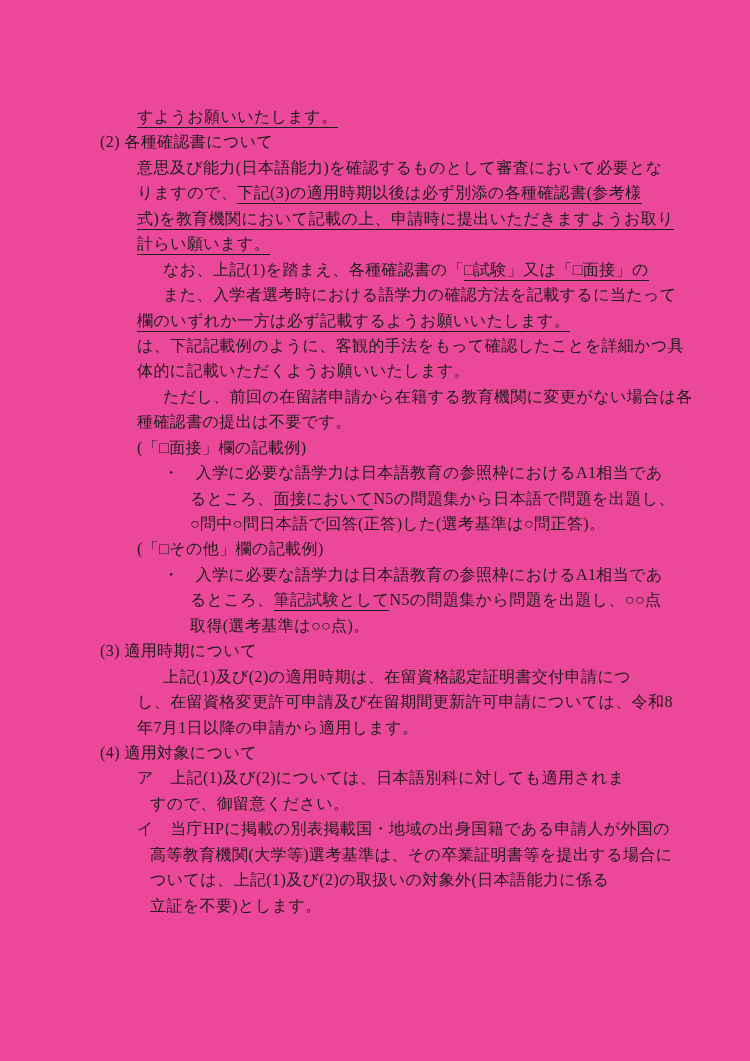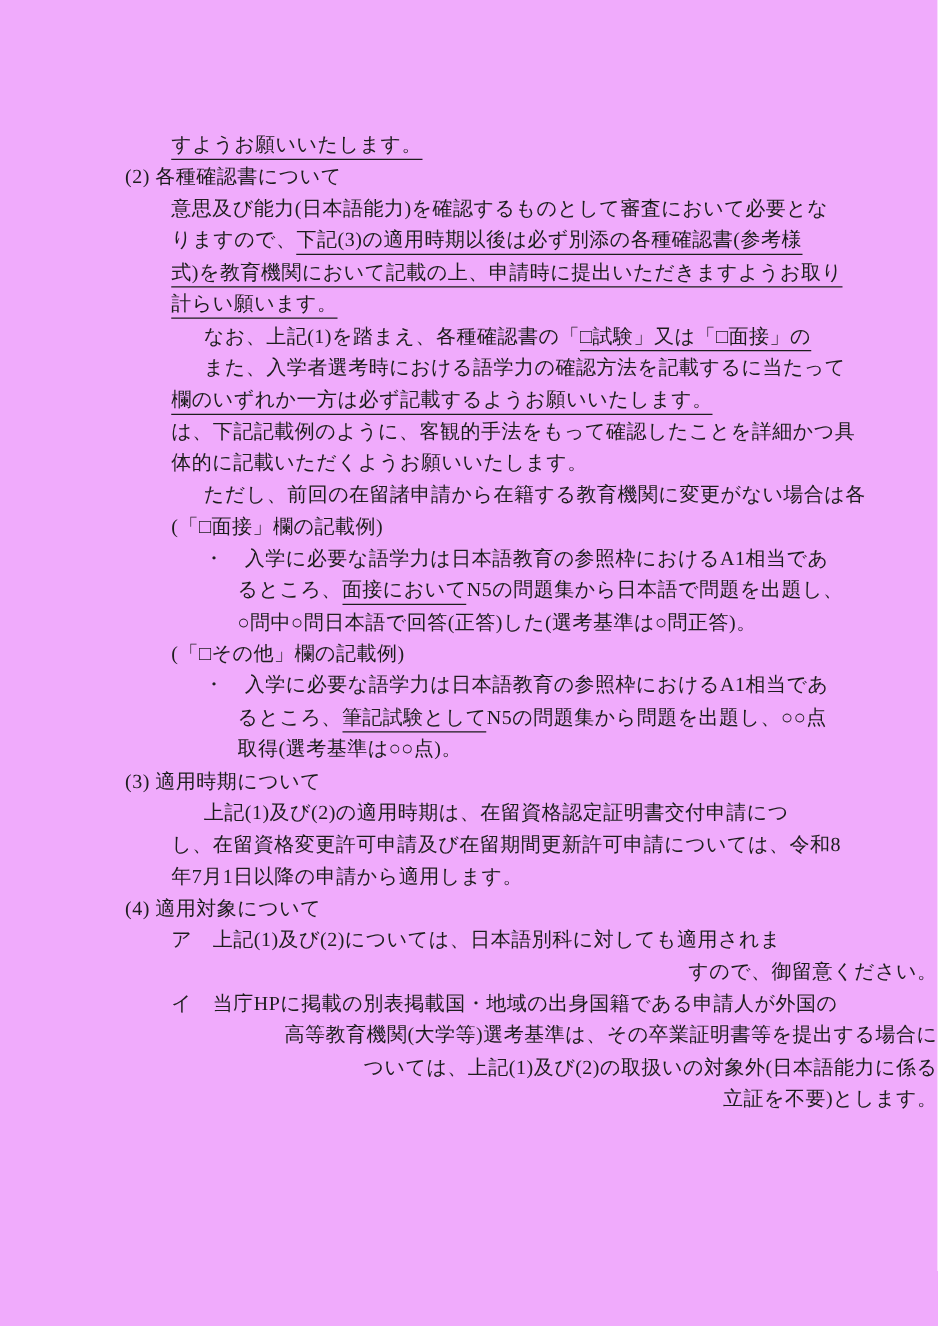--- a/index.html
+++ b/index.html
@@ -11,38 +11,38 @@
     width: 750px;
     height: 1061px;
     overflow: hidden;
     font-family: "Liberation Serif", "DejaVu Serif", serif;
     color: #1d1d1d;
   }
   .page {
     position: relative;
     width: 750px;
     height: 1061px;
-    background: #f0abfc;
+    background: #ec4899;
   }
   .doc {
     padding-top: 104px;
     font-size: 16px;
     line-height: 25.45px;
     letter-spacing: 0.4px;
   }
   .line {
     white-space: pre;
     height: 25.45px;
   }
   
   .x-h { padding-left: 100px; }  
   .x-a { padding-left: 137px; }  
   .x-b { padding-left: 163px; }  
   .x-c { padding-left: 190px; }  
-  .x-d { padding-left: 150px; text-align: right; }  
+  .x-d { padding-left: 150px; }  
   .u {
     padding-bottom: 2px;
     border-bottom: 1px solid #1d1d1d;
   }
 </style>
 </head>
 <body>
 
 <div class="page">
   <div class="doc" id="doc">
@@ -51,20 +51,21 @@
       <div class="line x-a"><span class="">意思及び能力(日本語能力)を確認するものとして審査において必要とな</span></div>
       <div class="line x-a"><span class="">りますので、</span><span class="u">下記(3)の適用時期以後は必ず別添の各種確認書(参考様</span></div>
       <div class="line x-a"><span class="u">式)を教育機関において記載の上、申請時に提出いただきますようお取り</span></div>
       <div class="line x-a"><span class="u">計らい願います。</span></div>
       <div class="line x-b"><span class="">なお、上記(1)を踏まえ、各種確認書の「</span><span class="u">□試験」又は「□面接」の</span></div>
       <div class="line x-b"><span class="">また、入学者選考時における語学力の確認方法を記載するに当たって</span></div>
       <div class="line x-a"><span class="u">欄のいずれか一方は必ず記載するようお願いいたします。</span></div>
       <div class="line x-a"><span class="">は、下記記載例のように、客観的手法をもって確認したことを詳細かつ具</span></div>
       <div class="line x-a"><span class="">体的に記載いただくようお願いいたします。</span></div>
       <div class="line x-b"><span class="">ただし、前回の在留諸申請から在籍する教育機関に変更がない場合は各</span></div>
+      <div class="line x-a"><span class="">種確認書の提出は不要です。</span></div>
       <div class="line x-a"><span class="">(「□面接」欄の記載例)</span></div>
       <div class="line x-b"><span class="">・　入学に必要な語学力は日本語教育の参照枠におけるA1相当であ</span></div>
       <div class="line x-c"><span class="">るところ、</span><span class="u">面接において</span><span class="">N5の問題集から日本語で問題を出題し、</span></div>
       <div class="line x-c"><span class="">○問中○問日本語で回答(正答)した(選考基準は○問正答)。</span></div>
       <div class="line x-a"><span class="">(「□その他」欄の記載例)</span></div>
       <div class="line x-b"><span class="">・　入学に必要な語学力は日本語教育の参照枠におけるA1相当であ</span></div>
       <div class="line x-c"><span class="">るところ、</span><span class="u">筆記試験として</span><span class="">N5の問題集から問題を出題し、○○点</span></div>
       <div class="line x-c"><span class="">取得(選考基準は○○点)。</span></div>
       <div class="line x-h"><span class="">(3) 適用時期について</span></div>
       <div class="line x-b"><span class="">上記(1)及び(2)の適用時期は、在留資格認定証明書交付申請につ</span></div>

